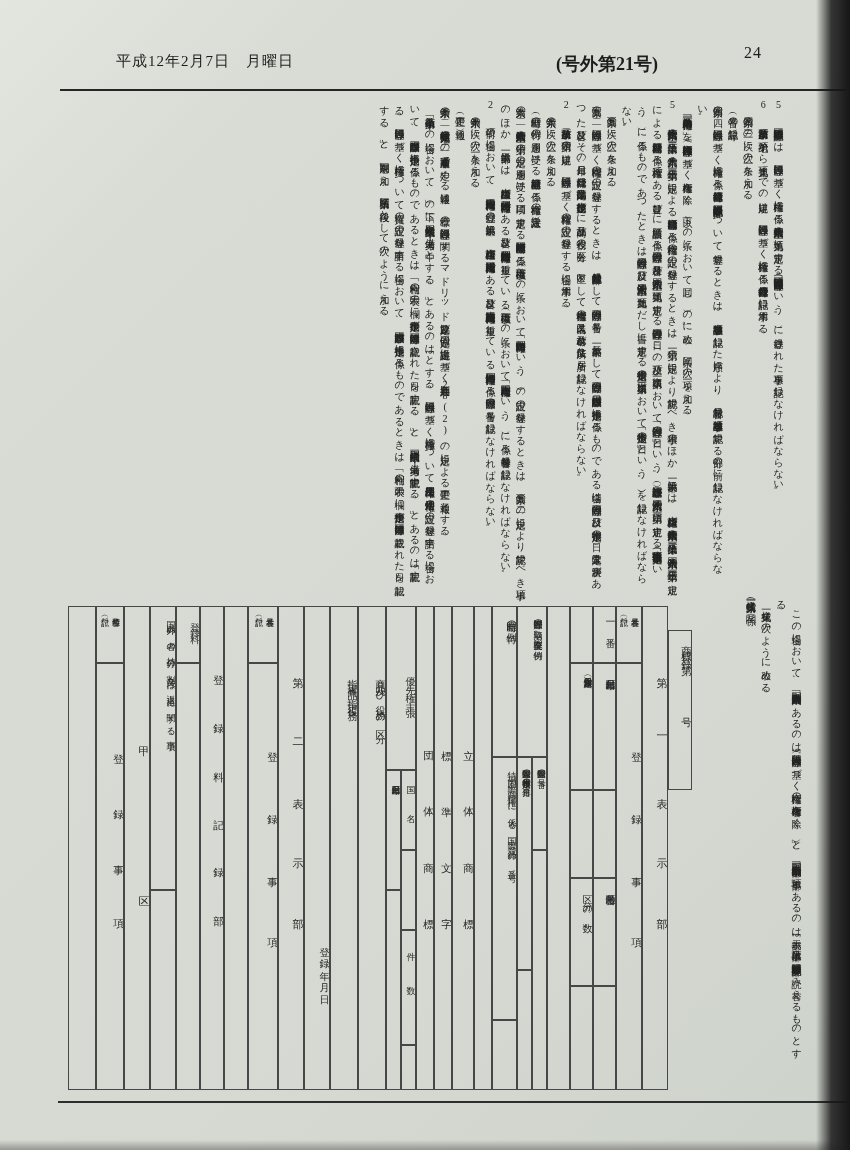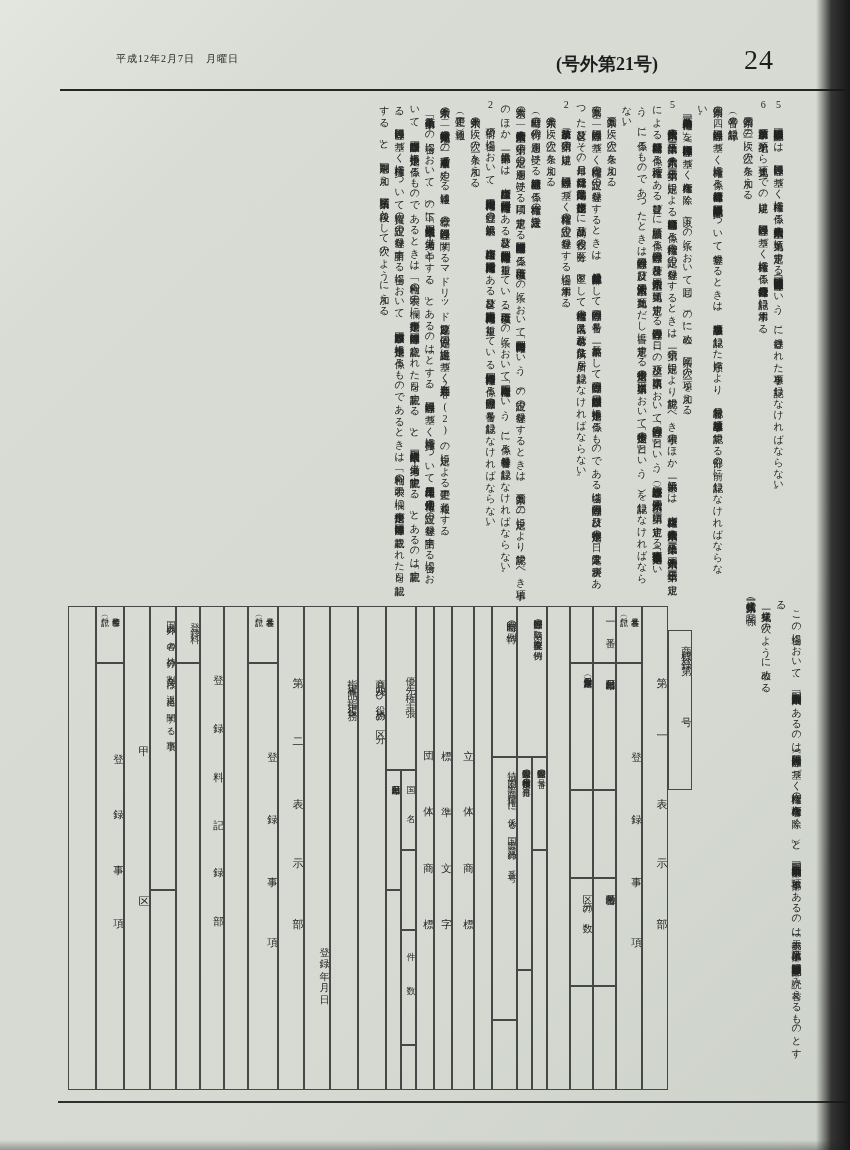--- a/index.html
+++ b/index.html
@@ -13,24 +13,24 @@
     background:linear-gradient(135deg,#e3e6df 0%,#d8dcd4 18%,#d5d9d1 70%,#cdd2ca 100%);
     color:#1d1d1d;
   }
   
   #edge-right{position:absolute;top:0;right:0;width:34px;height:1150px;
     background:linear-gradient(to right,rgba(20,22,20,0) 0%,rgba(24,24,24,.85) 45%,#161616 100%);}
   #edge-bottom{position:absolute;left:0;bottom:0;width:850px;height:10px;
     background:linear-gradient(to bottom,rgba(30,30,30,0),rgba(30,30,30,.35));}
   
   .hdr-item{position:absolute;white-space:nowrap;}
-  #hdr-date{left:116px;top:52px;font-size:10px;letter-spacing:1px;text-align:right;}
+  #hdr-date{left:116px;top:52px;font-size:15px;letter-spacing:1px;text-align:right;}
   #hdr-masthead{left:356px;top:42px;font-size:28px;letter-spacing:58px;font-weight:bold;}
   #hdr-issue{left:556px;top:52px;font-size:18px;font-weight:bold;}
-  #hdr-pagenum{left:744px;top:44px;font-size:28px;letter-spacing:1px;}
+  #hdr-pagenum{left:744px;top:44px;font-size:16px;letter-spacing:1px;}
   #hdr-rule{position:absolute;left:60px;top:89px;width:786px;height:2px;background:#252525;}
   #btm-rule{position:absolute;left:58px;top:1101px;width:790px;height:2px;background:#2e2e2e;}
   
   .vcol{
     position:absolute;writing-mode:vertical-rl;text-orientation:upright;
     font-size:10px;line-height:15.15px;letter-spacing:.3px;color:#222;
     overflow:visible;
   }
   .vcol p{margin:0;padding:0;}
   #main-text{left:auto;right:64px;top:99px;width:716px;height:489px;}

